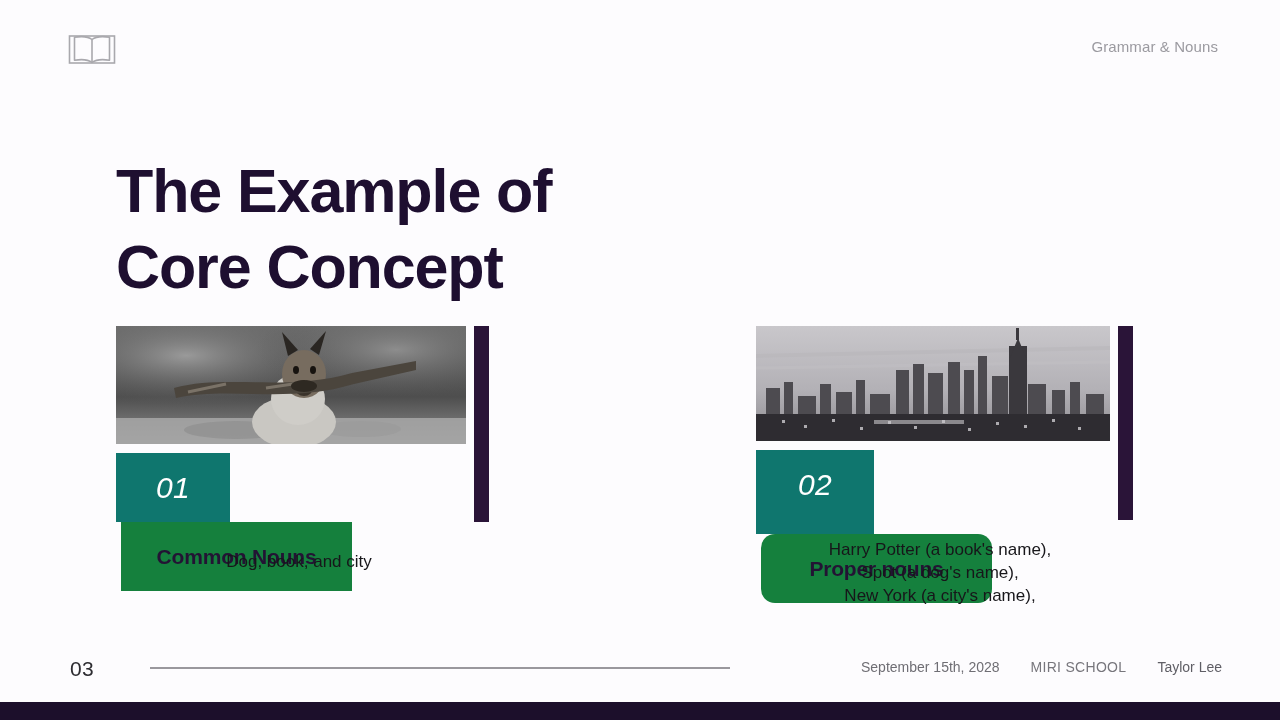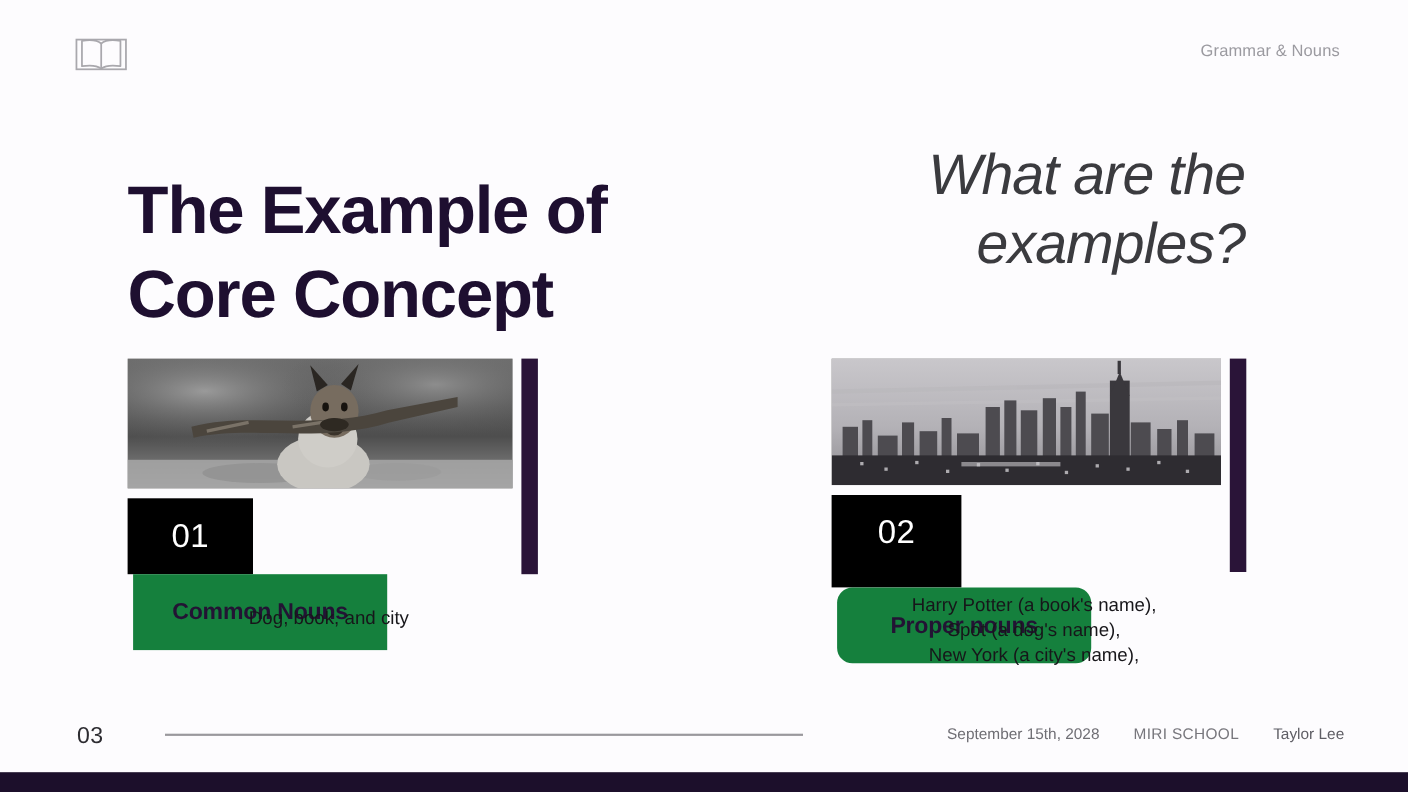--- a/index.html
+++ b/index.html
@@ -95,27 +95,28 @@
     left: 4px;
     top: 127px;
   }
   .card-2 .card-blocks { top: 124px; }
 
   .num-block {
     display: inline-block;
     vertical-align: top;
     width: 114px;
     height: 69px;
-    background: #000000;
+    background: #0f766e;
     color: #ffffff;
     font-size: 30px;
     font-weight: 500;
     line-height: 69px;
     text-align: center;
     letter-spacing: .4px;
+    font-style: italic;
   }
   .card-2 .num-block { width: 118px; height: 84px; line-height: 69px; }
 
   .label-block {
     display: inline-block;
     vertical-align: top;
     margin-left: 5px;
     width: 231px;
     height: 69px;
     background: #15803d;
@@ -203,24 +204,20 @@
     </svg>
   </div>
 
   <div class="header-topic">Grammar &amp; Nouns</div>
 
   <h1 class="main-title">
     <span class="t-line">The Example of</span>
     <span class="t-line">Core Concept</span>
   </h1>
 
-  <div class="sub-question">
-    <span class="q-line">What are the</span>
-    <span class="q-line">examples?</span>
-  </div>
 
   <div class="card card-1">
     <div class="card-photo">
       <svg viewBox="0 0 350 118" preserveAspectRatio="none" xmlns="http://www.w3.org/2000/svg">
         <defs>
           <linearGradient id="dogbg" x1="0" y1="0" x2="0" y2="1">
             <stop offset="0%" stop-color="#6f6f6f"></stop>
             <stop offset="60%" stop-color="#4e4e4e"></stop>
             <stop offset="100%" stop-color="#8f8f8f"></stop>
           </linearGradient>

